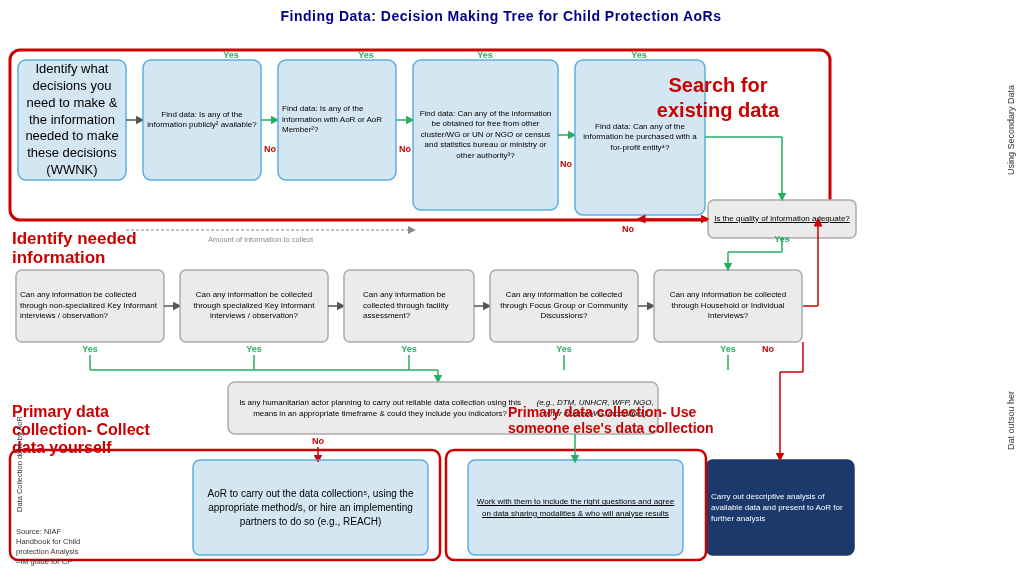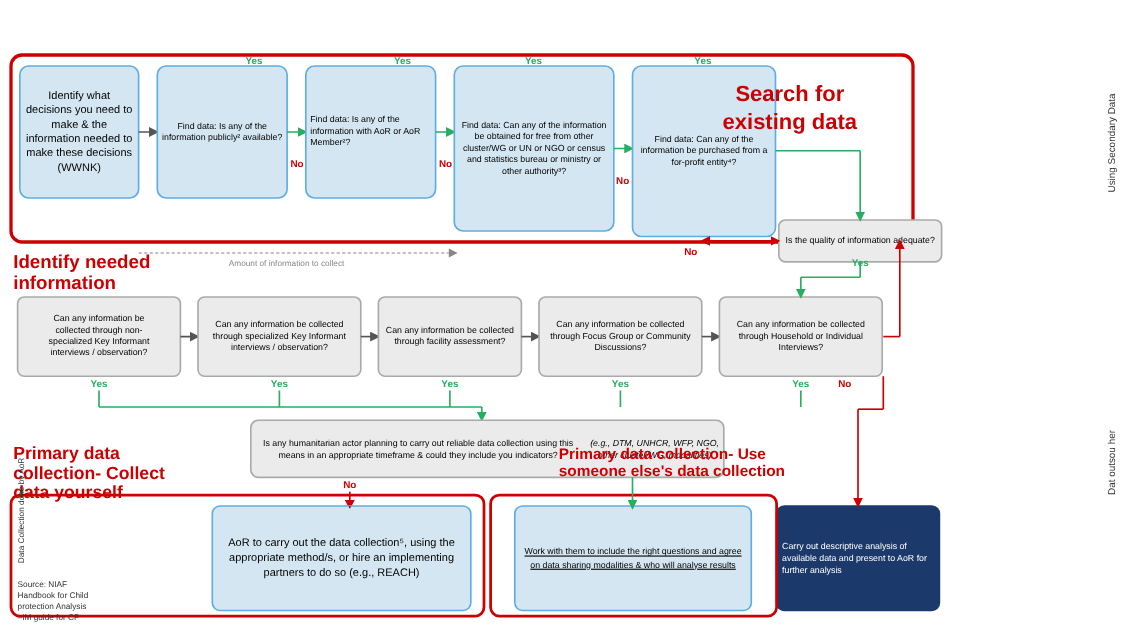--- a/index.html
+++ b/index.html
@@ -60,36 +60,37 @@
       align-items: center;
       justify-content: center;
     }
 
   </style>
 </head>
 <body>
 
 <div class="main-container">
 
+  <div class="title">Finding Data: Decision Making Tree for Child Protection AoRs</div>
 
   <div class="side-label-right">
     <span>Using Secondary Data</span>
   </div>
 
   <div class="side-label-right2">
     <span>Dat outsou her</span>
   </div>
 
   <svg width="990" height="548" style="position:absolute;top:22px;left:8px;pointer-events:none;">
 
     <rect x="2" y="28" width="820" height="170" rx="10" ry="10" fill="none" stroke="#cc0000" stroke-width="3"></rect>
 
     <rect x="10" y="38" width="108" height="120" rx="8" fill="#d4e6f1" stroke="#5dade2" stroke-width="1.5"></rect>
     <foreignObject x="10" y="38" width="108" height="120">
-      <div xmlns="http://www.w3.org/1999/xhtml" style="font-size:10px;text-align:center;padding:4px;line-height:1.3;display:flex;align-items:center;justify-content:center;height:100%;">
+      <div xmlns="http://www.w3.org/1999/xhtml" style="font-size:13px;text-align:center;padding:4px;line-height:1.3;display:flex;align-items:center;justify-content:center;height:100%;">
         Identify what decisions you need to make &amp; the information needed to make these decisions (WWNK)
       </div>
     </foreignObject>
 
     <line x1="118" y1="98" x2="135" y2="98" stroke="#555" stroke-width="1.5" marker-end="url(#arrowhead)"></line>
 
     <rect x="135" y="38" width="118" height="120" rx="8" fill="#d4e6f1" stroke="#5dade2" stroke-width="1.5"></rect>
     <foreignObject x="135" y="38" width="118" height="120">
       <div xmlns="http://www.w3.org/1999/xhtml" style="font-size:8px;text-align:center;padding:4px;line-height:1.3;display:flex;align-items:center;justify-content:center;height:100%;">
         Find data: Is any of the information publicly² available?
@@ -124,74 +125,74 @@
 
     <text x="477" y="36" font-size="9" fill="#27ae60" font-weight="bold" text-anchor="middle">Yes</text>
 
     <line x1="550" y1="113" x2="567" y2="113" stroke="#27ae60" stroke-width="1.5" marker-end="url(#arrowheadG)"></line>
 
     <text x="558" y="145" font-size="9" fill="#cc0000" font-weight="bold" text-anchor="middle">No</text>
 
     <rect x="567" y="38" width="130" height="155" rx="8" fill="#d4e6f1" stroke="#5dade2" stroke-width="1.5"></rect>
     <foreignObject x="567" y="38" width="130" height="155">
       <div xmlns="http://www.w3.org/1999/xhtml" style="font-size:8px;text-align:center;padding:4px;line-height:1.3;display:flex;align-items:center;justify-content:center;height:100%;">
-        Find data: Can any of the information be purchased from a for-profit entity⁴?
+        Find data: Can any of the information be purchased with a for-profit entity⁴?
       </div>
     </foreignObject>
 
     <text x="631" y="36" font-size="9" fill="#27ae60" font-weight="bold" text-anchor="middle">Yes</text>
 
     <text x="620" y="210" font-size="9" fill="#cc0000" font-weight="bold" text-anchor="middle">No</text>
 
     <text x="710" y="70" font-size="20" fill="#cc0000" font-weight="bold" text-anchor="middle">Search for</text>
     <text x="710" y="95" font-size="20" fill="#cc0000" font-weight="bold" text-anchor="middle">existing data</text>
 
     <rect x="700" y="178" width="148" height="38" rx="6" fill="#ebebeb" stroke="#aaa" stroke-width="1.5"></rect>
     <foreignObject x="700" y="178" width="148" height="38">
-      <div xmlns="http://www.w3.org/1999/xhtml" style="font-size:8px;text-align:center;padding:3px;line-height:1.3;display:flex;align-items:center;justify-content:center;height:100%;">
+      <div xmlns="http://www.w3.org/1999/xhtml" style="font-size:8px;text-align:center;padding:3px;line-height:1.3;display:flex;align-items:center;justify-content:center;height:100%;text-decoration:underline;">
         Is the quality of information adequate?
       </div>
     </foreignObject>
 
     <line x1="697" y1="197" x2="700" y2="197" stroke="#cc0000" stroke-width="1.5" marker-end="url(#arrowheadR)"></line>
 
     <text x="774" y="220" font-size="9" fill="#27ae60" font-weight="bold" text-anchor="middle">Yes</text>
 
     <line x1="700" y1="197" x2="630" y2="197" stroke="#cc0000" stroke-width="1.5" marker-end="url(#arrowheadR)"></line>
 
     <text x="4" y="222" font-size="17" fill="#cc0000" font-weight="bold">Identify  needed</text>
     <text x="4" y="241" font-size="17" fill="#cc0000" font-weight="bold">information</text>
 
     <line x1="118" y1="208" x2="400" y2="208" stroke="#888" stroke-width="1" stroke-dasharray="3,2"></line>
     <text x="200" y="220" font-size="7.5" fill="#888">Amount of information to collect</text>
     <polygon points="400,204 408,208 400,212" fill="#888"></polygon>
 
     <rect x="8" y="248" width="148" height="72" rx="6" fill="#ebebeb" stroke="#aaa" stroke-width="1.5"></rect>
     <foreignObject x="8" y="248" width="148" height="72">
-      <div xmlns="http://www.w3.org/1999/xhtml" style="font-size:8px;text-align:center;padding:20px;line-height:1.3;display:flex;align-items:center;justify-content:center;height:100%;">
+      <div xmlns="http://www.w3.org/1999/xhtml" style="font-size:8px;text-align:left;padding:4px;line-height:1.3;display:flex;align-items:center;justify-content:center;height:100%;">
         Can any information be collected through non-specialized Key Informant interviews / observation?
       </div>
     </foreignObject>
 
     <text x="82" y="330" font-size="9" fill="#27ae60" font-weight="bold" text-anchor="middle">Yes</text>
 
     <line x1="156" y1="284" x2="172" y2="284" stroke="#555" stroke-width="1.5" marker-end="url(#arrowhead)"></line>
 
     <rect x="172" y="248" width="148" height="72" rx="6" fill="#ebebeb" stroke="#aaa" stroke-width="1.5"></rect>
     <foreignObject x="172" y="248" width="148" height="72">
       <div xmlns="http://www.w3.org/1999/xhtml" style="font-size:8px;text-align:center;padding:4px;line-height:1.3;display:flex;align-items:center;justify-content:center;height:100%;">
         Can any information be collected through specialized Key Informant interviews / observation?
       </div>
     </foreignObject>
     <text x="246" y="330" font-size="9" fill="#27ae60" font-weight="bold" text-anchor="middle">Yes</text>
     <line x1="320" y1="284" x2="336" y2="284" stroke="#555" stroke-width="1.5" marker-end="url(#arrowhead)"></line>
 
     <rect x="336" y="248" width="130" height="72" rx="6" fill="#ebebeb" stroke="#aaa" stroke-width="1.5"></rect>
     <foreignObject x="336" y="248" width="130" height="72">
-      <div xmlns="http://www.w3.org/1999/xhtml" style="font-size:8px;text-align:center;padding:1px;line-height:1.3;display:flex;align-items:center;justify-content:center;height:100%;">
+      <div xmlns="http://www.w3.org/1999/xhtml" style="font-size:8px;text-align:left;padding:19px;line-height:1.3;display:flex;align-items:center;justify-content:center;height:100%;">
         Can any information be collected through facility assessment?
       </div>
     </foreignObject>
     <text x="401" y="330" font-size="9" fill="#27ae60" font-weight="bold" text-anchor="middle">Yes</text>
     <line x1="466" y1="284" x2="482" y2="284" stroke="#555" stroke-width="1.5" marker-end="url(#arrowhead)"></line>
 
     <rect x="482" y="248" width="148" height="72" rx="6" fill="#ebebeb" stroke="#aaa" stroke-width="1.5"></rect>
     <foreignObject x="482" y="248" width="148" height="72">
       <div xmlns="http://www.w3.org/1999/xhtml" style="font-size:8px;text-align:center;padding:4px;line-height:1.3;display:flex;align-items:center;justify-content:center;height:100%;">
         Can any information be collected through Focus Group or Community Discussions?

